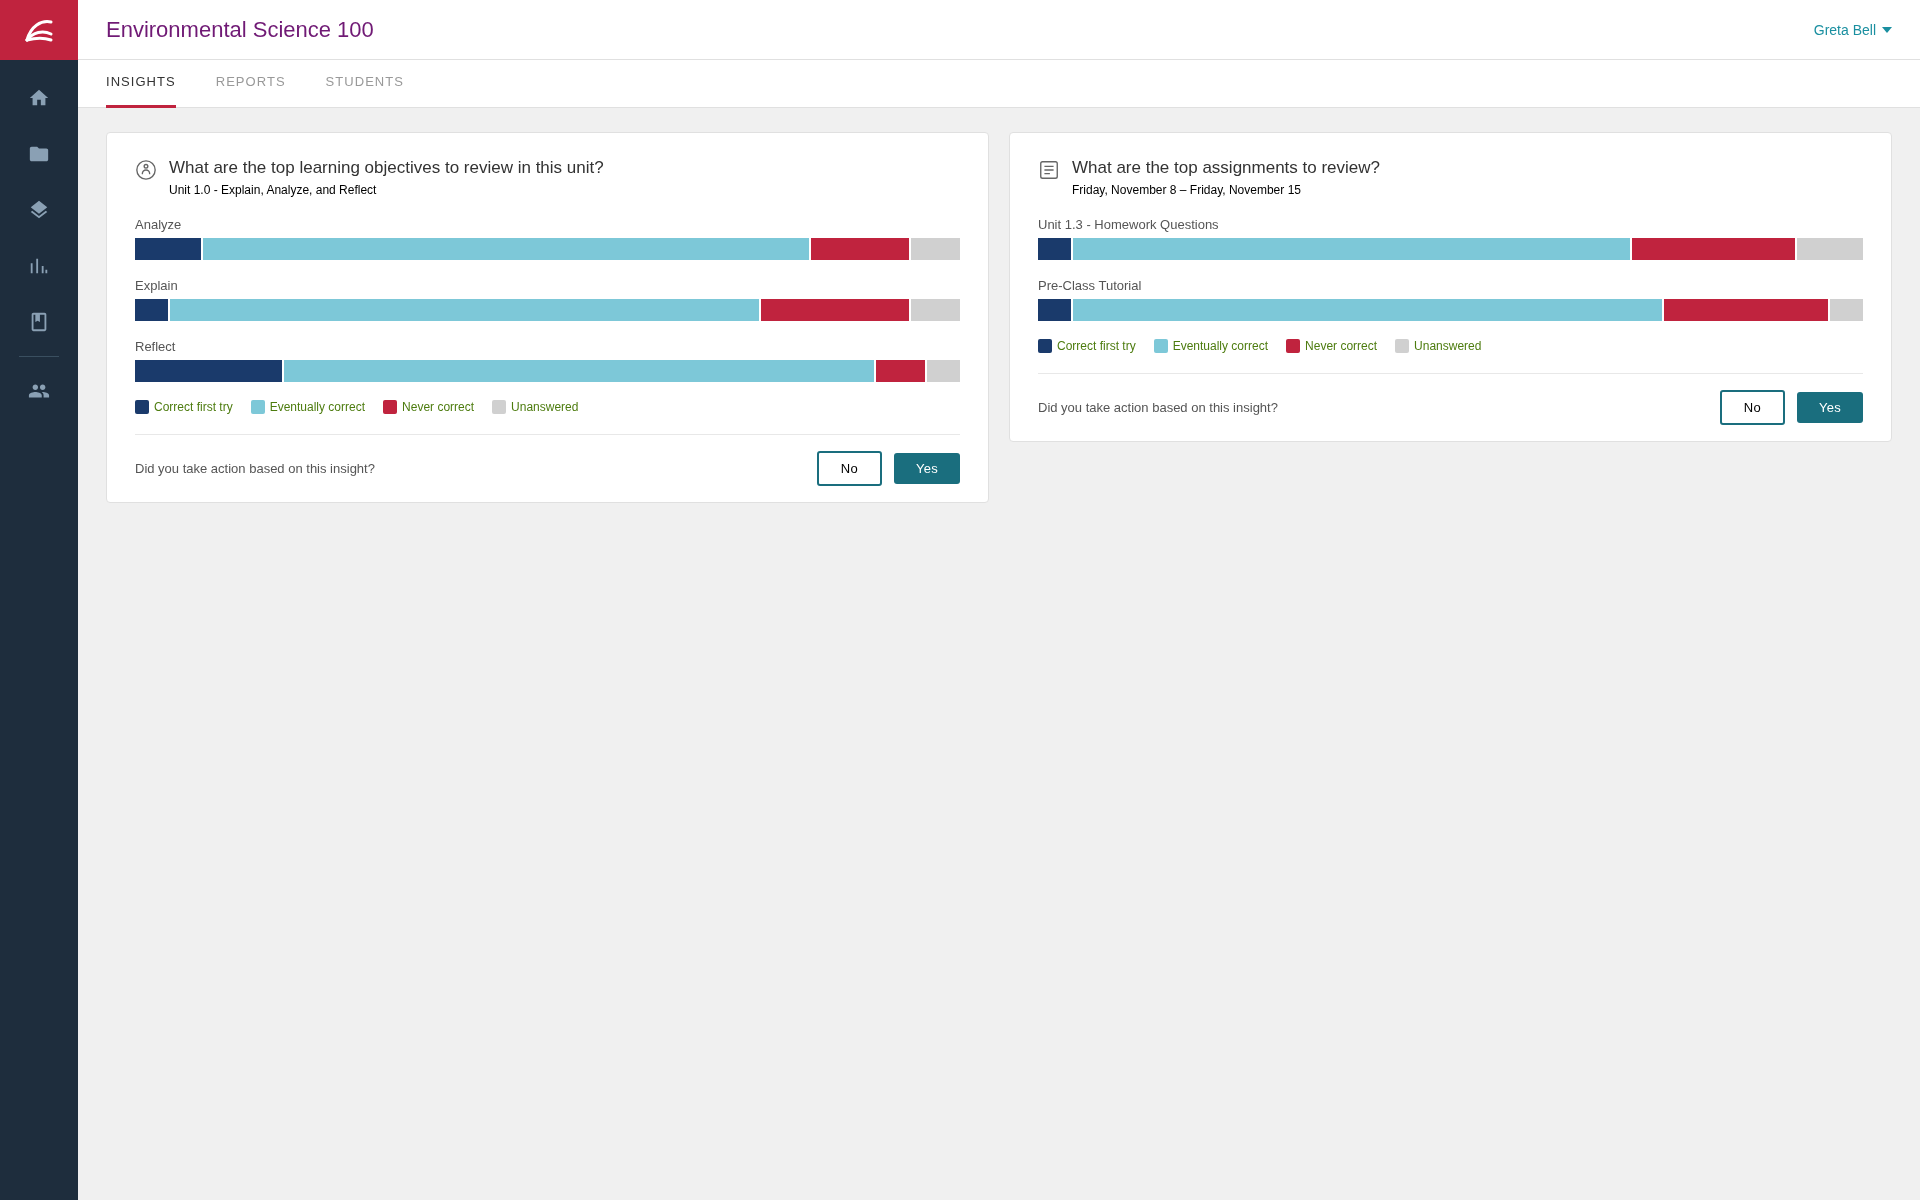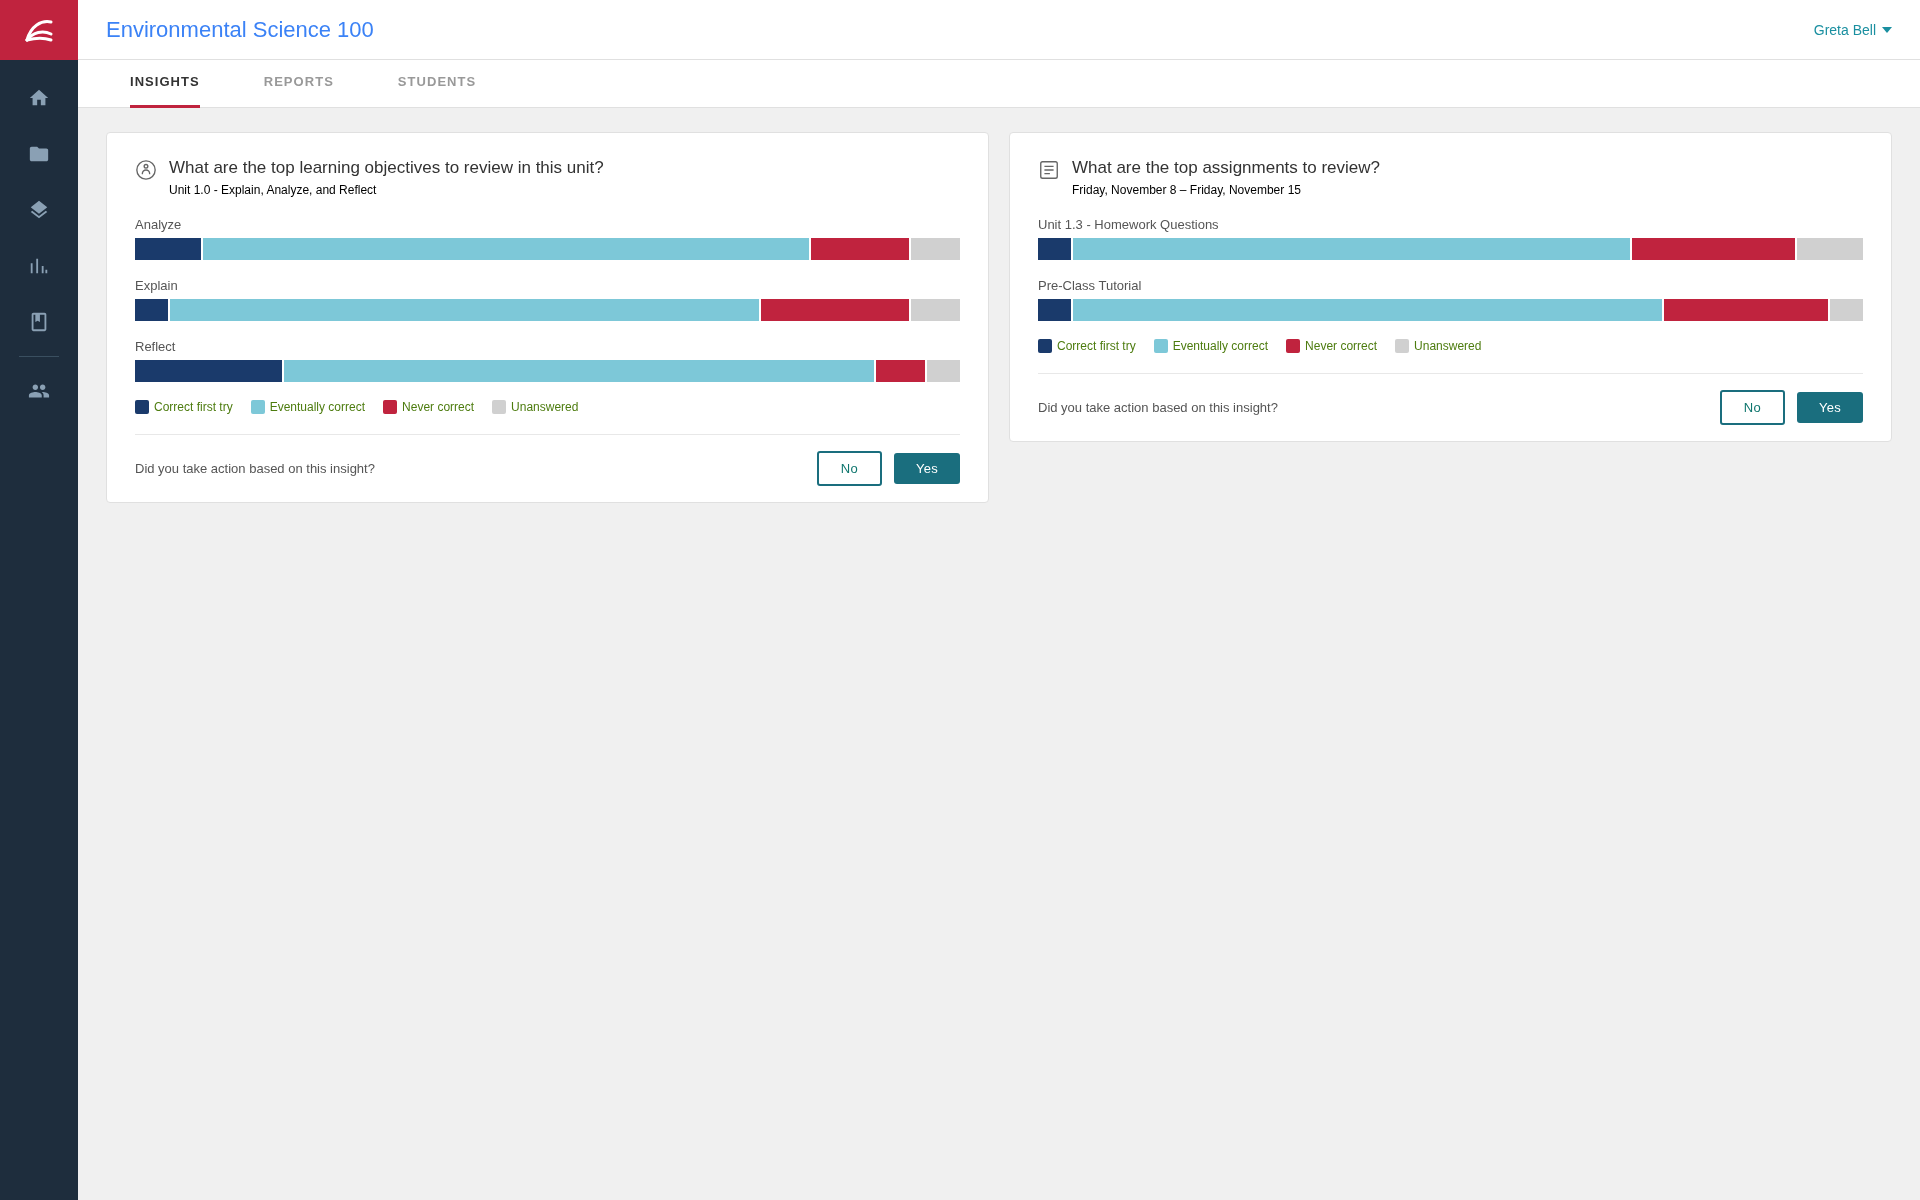--- a/index.html
+++ b/index.html
@@ -52,21 +52,21 @@
       background: #fff;
       height: 60px;
       display: flex;
       align-items: center;
       padding: 0 28px;
       border-bottom: 1px solid #e0e0e0;
       justify-content: space-between;
     }
     .header-title {
       font-size: 22px;
-      color: #3b82f6;
+      color: #701a75;
       font-weight: 400;
     }
     .header-user {
       font-size: 14px;
       color: #1a8fa0;
       display: flex; align-items: center; gap: 6px;
       cursor: pointer;
     }
     .header-user svg { width: 10px; height: 10px; }
 
@@ -75,31 +75,30 @@
       background: #fff;
       display: flex;
       align-items: center;
       padding: 0 28px;
       border-bottom: 1px solid #e0e0e0;
       height: 48px;
       gap: 40px;
     }
     .nav-tab {
       font-size: 13px;
-      font-weight: 700;
+      font-weight: 400;
       letter-spacing: 0.08em;
       color: #999;
       cursor: pointer;
       padding-bottom: 2px;
       height: 48px;
       display: flex;
       align-items: center;
       border-bottom: 3px solid transparent;
       text-transform: uppercase;
-      margin-left: 24px;
     }
     .nav-tab.active {
       color: #333;
       border-bottom: 3px solid #c0233e;
     }
 
     
     .content {
       flex: 1;
       padding: 24px 28px;
@@ -201,21 +200,21 @@
       border-radius: 3px;
       font-size: 13px;
       font-weight: 500;
       cursor: pointer;
       border: none;
       letter-spacing: 0.02em;
     }
     .btn-outline {
       background: transparent;
       border: 2px solid #1a6e7e;
-      color: #0f766e;
+      color: #000000;
     }
     .btn-primary {
       background: #1a6e7e;
       color: #fff;
     }
   </style>
 </head>
 <body>
 
 <div class="sidebar">

